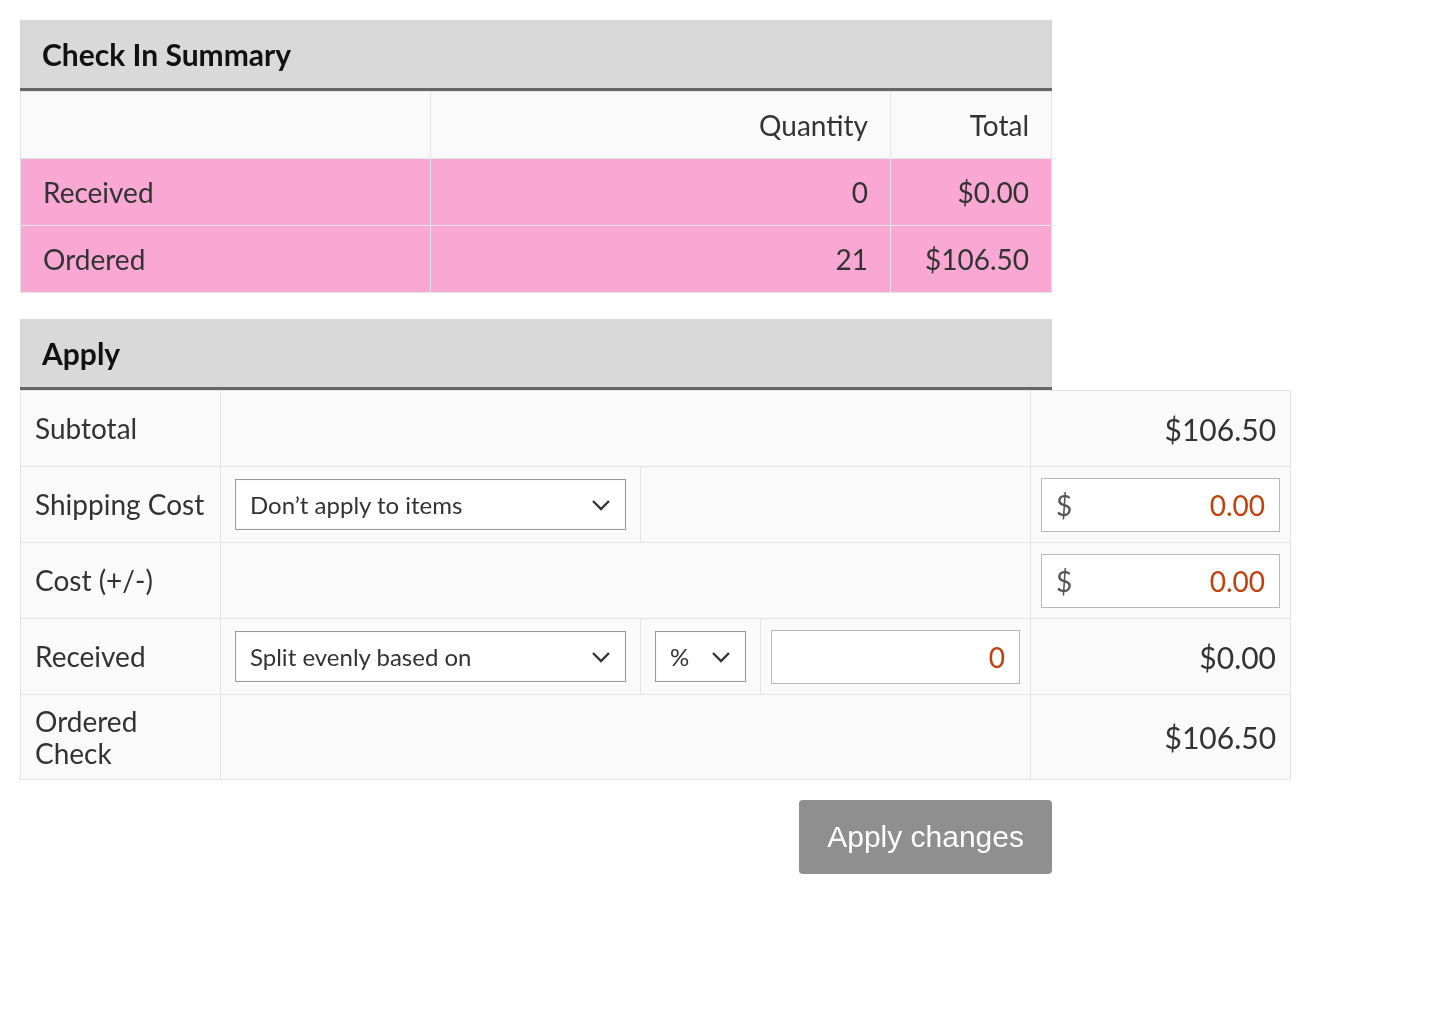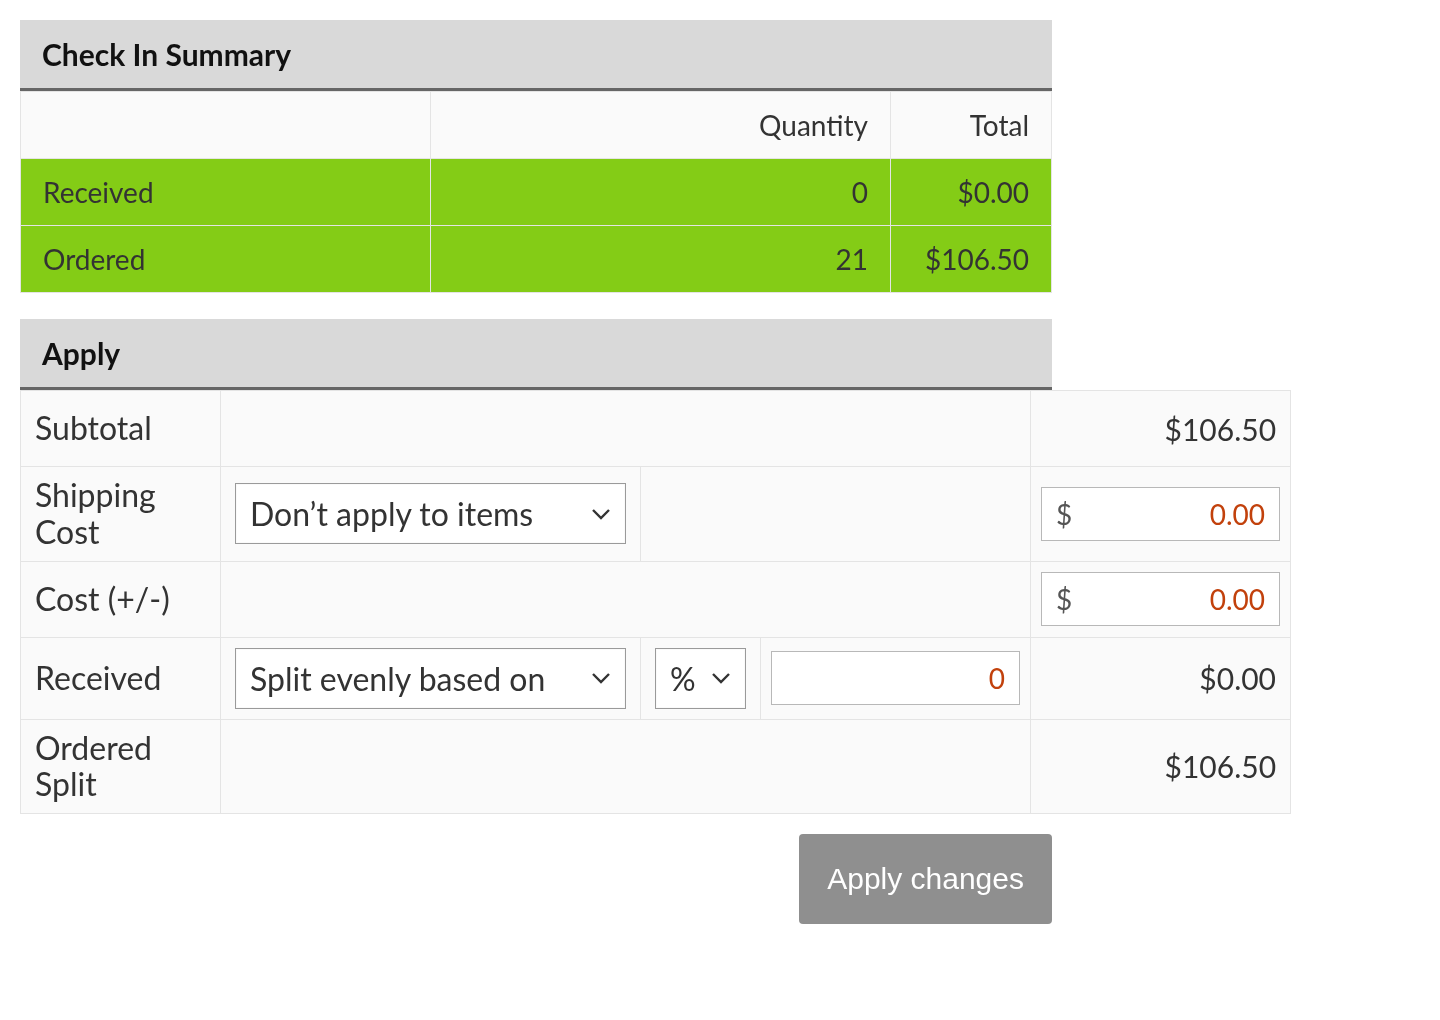--- a/index.html
+++ b/index.html
@@ -23,21 +23,21 @@
     padding: 16px 22px;
     font-weight: 700;
     font-size: 30px;
     border-bottom: 3px solid #666;
     color: #111;
   }
   
   table.summary {
     width: 100%;
     border-collapse: collapse;
-    background: #84cc16;
+    background: #f9a8d4;
     padding-left: 16px;
   }
   table.summary th,
   table.summary td {
     border: 1px solid #e4e4e4;
     padding: 16px 22px;
     font-weight: 400;
   }
   table.summary th {
     font-weight: 400;
@@ -71,21 +71,21 @@
   }
   table.costs td {
     border: 1px solid #e4e4e4;
     padding: 10px 14px;
     vertical-align: middle;
     height: 76px;
   }
   table.costs td.label {
     text-align: left;
     width: 200px;
-    font-size: 32px;
+    font-size: 28px;
     line-height: 1.15;
   }
   table.costs td.right {
     text-align: right;
     font-size: 30px;
     width: 260px;
   }
   table.costs col.c1 { width: 200px; }
   table.costs col.c2 { width: 420px; }
   table.costs col.c3 { width: 120px; }
@@ -93,21 +93,21 @@
   table.costs col.c5 { }
 
   
   .select {
     display: flex;
     align-items: center;
     justify-content: space-between;
     background: #fff;
     border: 1px solid #9a9a9a;
     padding: 10px 14px;
-    font-size: 32px;
+    font-size: 24px;
     cursor: pointer;
     user-select: none;
     white-space: nowrap;
     overflow: hidden;
     width: 100%;
     box-shadow: 0 0 0 1px rgba(0,0,0,0.02) inset;
   }
   .select .chev {
     margin-left: 12px;
     flex: 0 0 auto;
@@ -148,21 +148,21 @@
   
   .actions {
     display: flex;
     justify-content: flex-end;
     padding: 20px 0 0 0;
   }
   .btn {
     background: #8f8f8f;
     color: #fff;
     font-size: 30px;
-    padding: 28px 28px;
+    padding: 20px 28px;
     border: none;
     border-radius: 4px;
     cursor: pointer;
   }
   .nowrap { white-space: nowrap; text-align: center; }
 </style>
 </head>
 <body>
 
 <div class="container">
@@ -272,21 +272,21 @@
       </td>
       <td style="padding:8px 10px;">
         <div class="num-input">
           <input type="text" value="0" style="">
         </div>
       </td>
       <td class="right">$0.00</td>
     </tr>
 
     <tr>
-      <td class="label">Ordered Split</td>
+      <td class="label">Ordered Check</td>
       <td colspan="3"></td>
       <td class="right">$106.50</td>
     </tr>
   </tbody>
     </table>
 
   <div class="actions">
     <button class="btn">Apply changes</button>
   </div>
 

